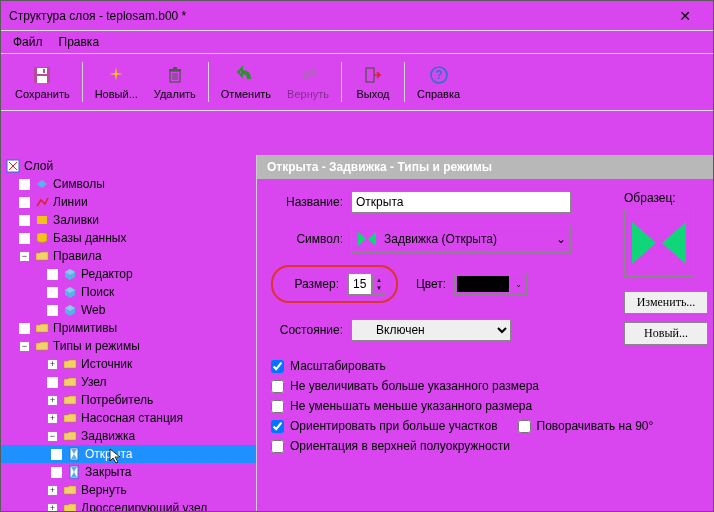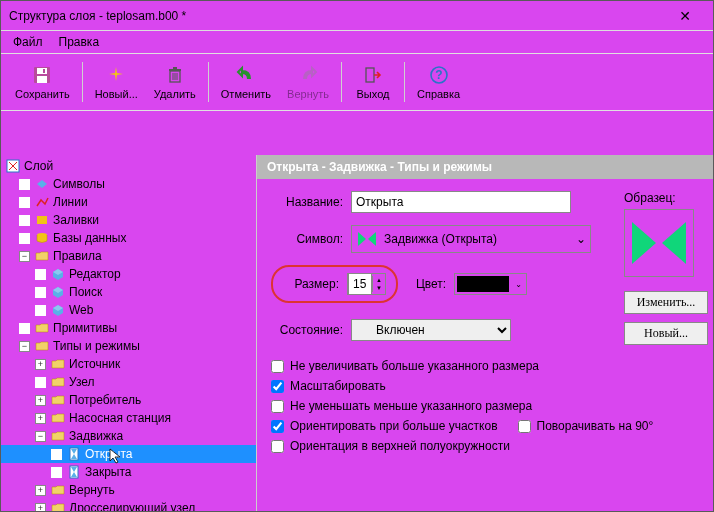--- a/index.html
+++ b/index.html
@@ -17,30 +17,30 @@
 .tsep { width: 1px; height: 40px; background: #d0d0d0; margin: 0 4px; }
 .main { flex: 1; display: flex; overflow: hidden; margin-top: 44px; }
 .tree { width: 256px; border-right: 1px solid #ccc; overflow-y: scroll; padding: 2px 0; position: relative; }
 .tree-row { display: flex; align-items: center; height: 18px; padding-left: 4px; white-space: nowrap; cursor: pointer; }
 .tree-row .exp { width: 11px; height: 11px; border: 1px solid #888; display: inline-flex; align-items: center; justify-content: center; font-size: 9px; line-height: 1; margin-right: 4px; color: #333; background: #fff; }
 .tree-row .exp.blank { border: none; }
 .tree-row .ticon2 { width: 16px; height: 16px; display: inline-flex; align-items: center; justify-content: center; margin-right: 3px; }
 .tree-row.selected { background: #1e90ff; color: #fff; }
 .tree-row.selected .tlabel2 { background: #1e90ff; color: #fff; }
 .indent1 { padding-left: 18px; }
-.indent2 { padding-left: 34px; }
+.indent2 { padding-left: 46px; }
 .indent3 { padding-left: 50px; }
 .panel { flex: 1; display: flex; flex-direction: column; }
 .panel-header { background: #b8b8b8; color: #fff; font-weight: bold; padding: 5px 10px; font-size: 12px; }
 .panel-body { flex: 1; padding: 12px 14px; position: relative; }
 .form-row { display: flex; align-items: center; margin-bottom: 12px; }
 .form-row .lbl { width: 72px; text-align: right; margin-right: 8px; }
 .form-row input[type=text] { border: 1px solid #888; padding: 2px 4px; height: 22px; font-size: 12px; }
 .form-row select { border: 1px solid #888; padding: 2px 20px; height: 22px; font-size: 12px; }
-.sym-select { width: 240px; display: flex; align-items: center; border: 1px solid #888; height: 28px; padding: 0 4px; }
+.sym-select { width: 220px; display: flex; align-items: center; border: 1px solid #888; height: 28px; padding: 0 4px; }
 .sym-select .bow { margin-right: 6px; }
 .sym-select .txt { flex: 1; }
 .sym-select .dd { cursor: pointer; }
 .redbox { border: 2.5px solid #d33; border-radius: 18px; padding: 6px 10px; display: inline-flex; align-items: center; }
 .spinner-wrap { display: inline-flex; align-items: center; border: 1px solid #888; height: 22px; }
 .spinner-wrap input { border: none; width: 24px; padding: 0 4px; height: 20px; text-align: left; outline: none; }
 .spinner-wrap .arrows { display: flex; flex-direction: column; border-left: 1px solid #888; }
 .spinner-wrap .arrows span { font-size: 6px; line-height: 1; padding: 1px 3px; cursor: pointer; }
 .color-swatch { display: inline-flex; align-items: center; border: 1px solid #888; height: 22px; }
 .color-swatch .sw { width: 52px; height: 16px; background: #000; margin: 2px; }
@@ -420,26 +420,26 @@
 
         <div class="form-row">
           <span class="lbl">Состояние:</span>
           <select style="width:160px">
             <option>Включен</option>
           </select>
         </div>
 
         <div class="checks">
           <label>
+              <input type="checkbox" checked="" style="">
+              <span>Масштабировать</span>
+            </label>
+          <label>
               <input type="checkbox" style="">
               <span>Не увеличивать больше указанного размера</span>
-            </label>
-          <label>
-              <input type="checkbox" checked="" style="">
-              <span>Масштабировать</span>
             </label>
           <label>
               <input type="checkbox" style="">
               <span>Не уменьшать меньше указанного размера</span>
             </label>
           <div class="inline">
             <label>
                 <input type="checkbox" checked="" style="">
                 <span>Ориентировать при больше участков</span>
               </label>

